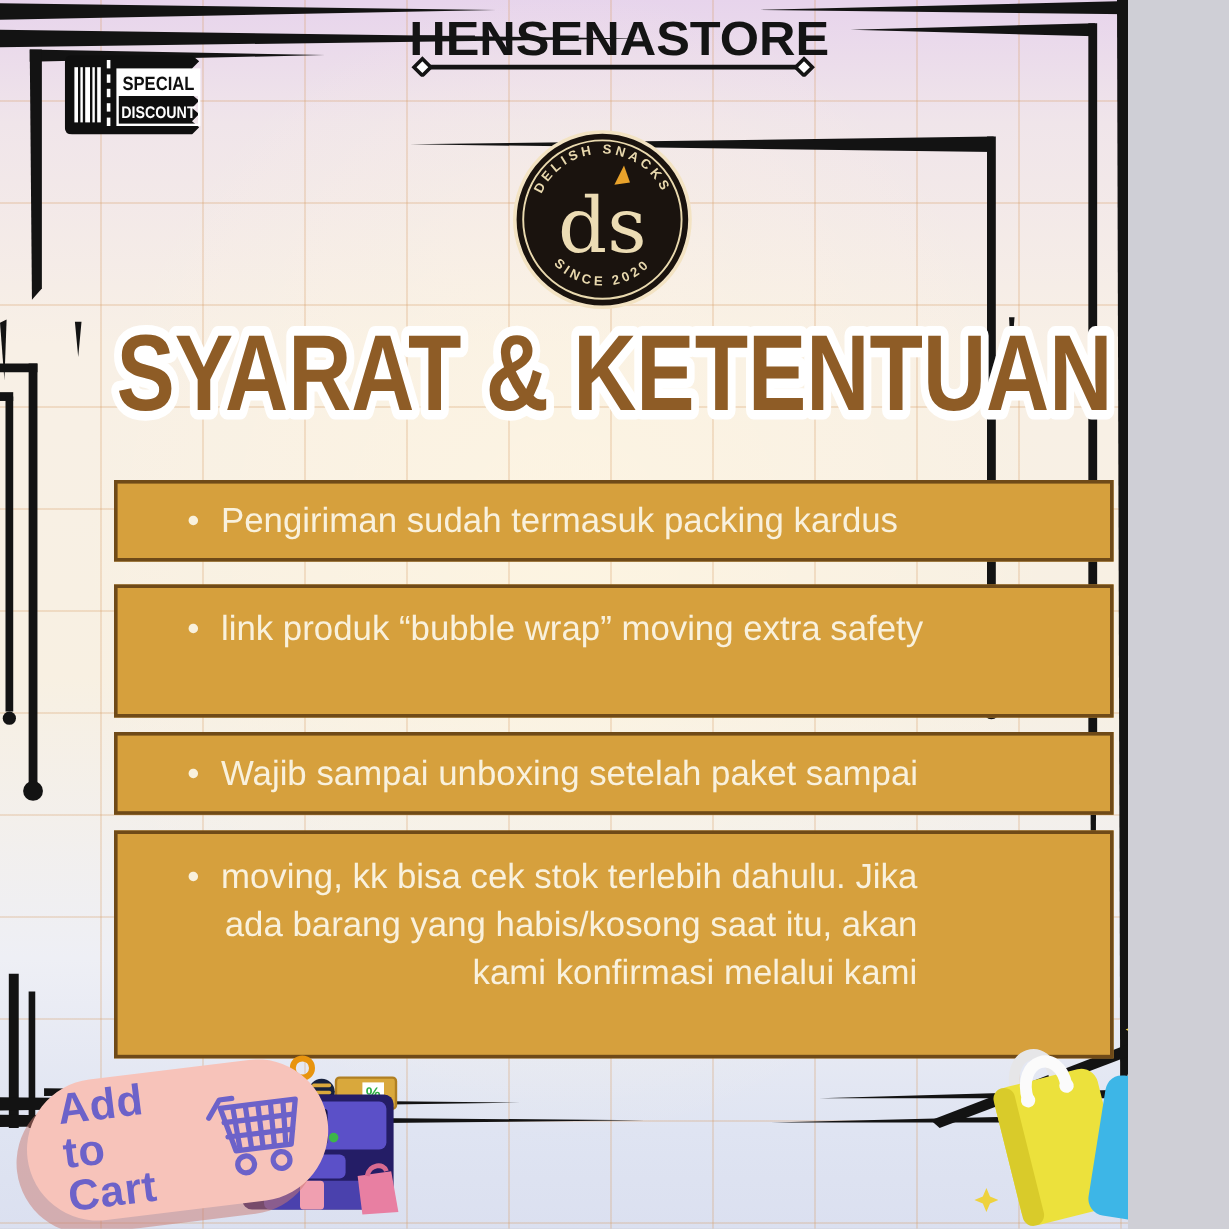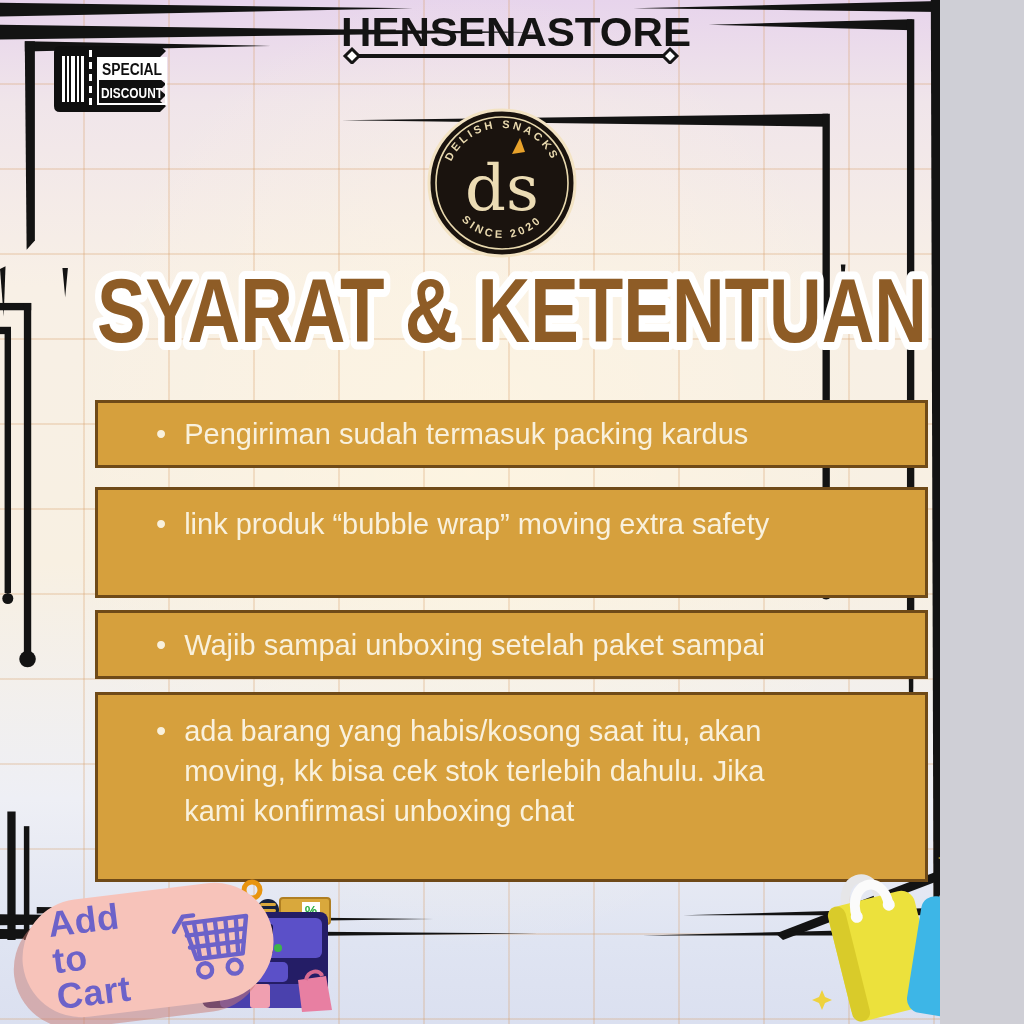--- a/index.html
+++ b/index.html
@@ -18,21 +18,21 @@
   
   .term-box{position:absolute;left:95px;width:833px;box-sizing:border-box;
     background:#d6a03d;border:3px solid #6f4a18;display:flex;
     color:#f9f1dd;font-size:29px;line-height:40px;z-index:3;
     padding-left:58px;padding-right:24px;font-family:"Liberation Sans",sans-serif;}
   .term-box .bullet{margin-right:18px;}
   .t1{top:400px;height:68px;align-items:center;}
   .t2{top:487px;height:111px;padding-top:14px;}
   .t3{top:610px;height:69px;align-items:center;}
   .t4{top:692px;height:190px;padding-top:16px;}
-  .lines div{white-space:nowrap;}
+  .lines div{white-space:nowrap;text-align:right;}
 
   
   .pill{position:absolute;left:22px;top:891px;width:252px;height:118px;
     background:#f7c3ba;border-radius:62px;transform:rotate(-7deg);
     box-shadow:-10px 10px 0 rgba(202,122,112,0.5);
     display:flex;align-items:center;gap:10px;padding:0 18px 0 30px;
     box-sizing:border-box;z-index:7;}
   .pill .txt{color:#6c62c9;font-weight:bold;font-size:36px;line-height:1.02;
     letter-spacing:0.5px;}
 </style>
@@ -153,23 +153,23 @@
   <div class="term-box t3">
     <span class="bullet">•</span>
     <div class="lines">
       <div>Wajib sampai unboxing setelah paket sampai</div>
     </div>
   </div>
 
   <div class="term-box t4">
     <span class="bullet">•</span>
     <div class="lines">
+      <div>moving, kk bisa cek stok terlebih dahulu. Jika</div>
       <div>ada barang yang habis/kosong saat itu, akan</div>
-      <div>moving, kk bisa cek stok terlebih dahulu. Jika</div>
-      <div>kami konfirmasi unboxing chat</div>
+      <div>kami konfirmasi melalui kami</div>
     </div>
   </div>
 
   <svg class="abs" style="left:196px;top:876px;z-index:5;" width="150" height="140" viewBox="0 0 150 140">
     <circle cx="56" cy="14" r="8" fill="none" stroke="#e8940e" stroke-width="5"></circle>
     <circle cx="32" cy="40" r="6" fill="none" stroke="#e8940e" stroke-width="4"></circle>
     <g>
       <circle cx="72" cy="34" r="11" fill="#16213d"></circle>
       <rect x="64" y="27" width="16" height="3" rx="1.5" fill="#d9a83c"></rect>
       <rect x="64" y="33" width="16" height="3" rx="1.5" fill="#d9a83c"></rect>

